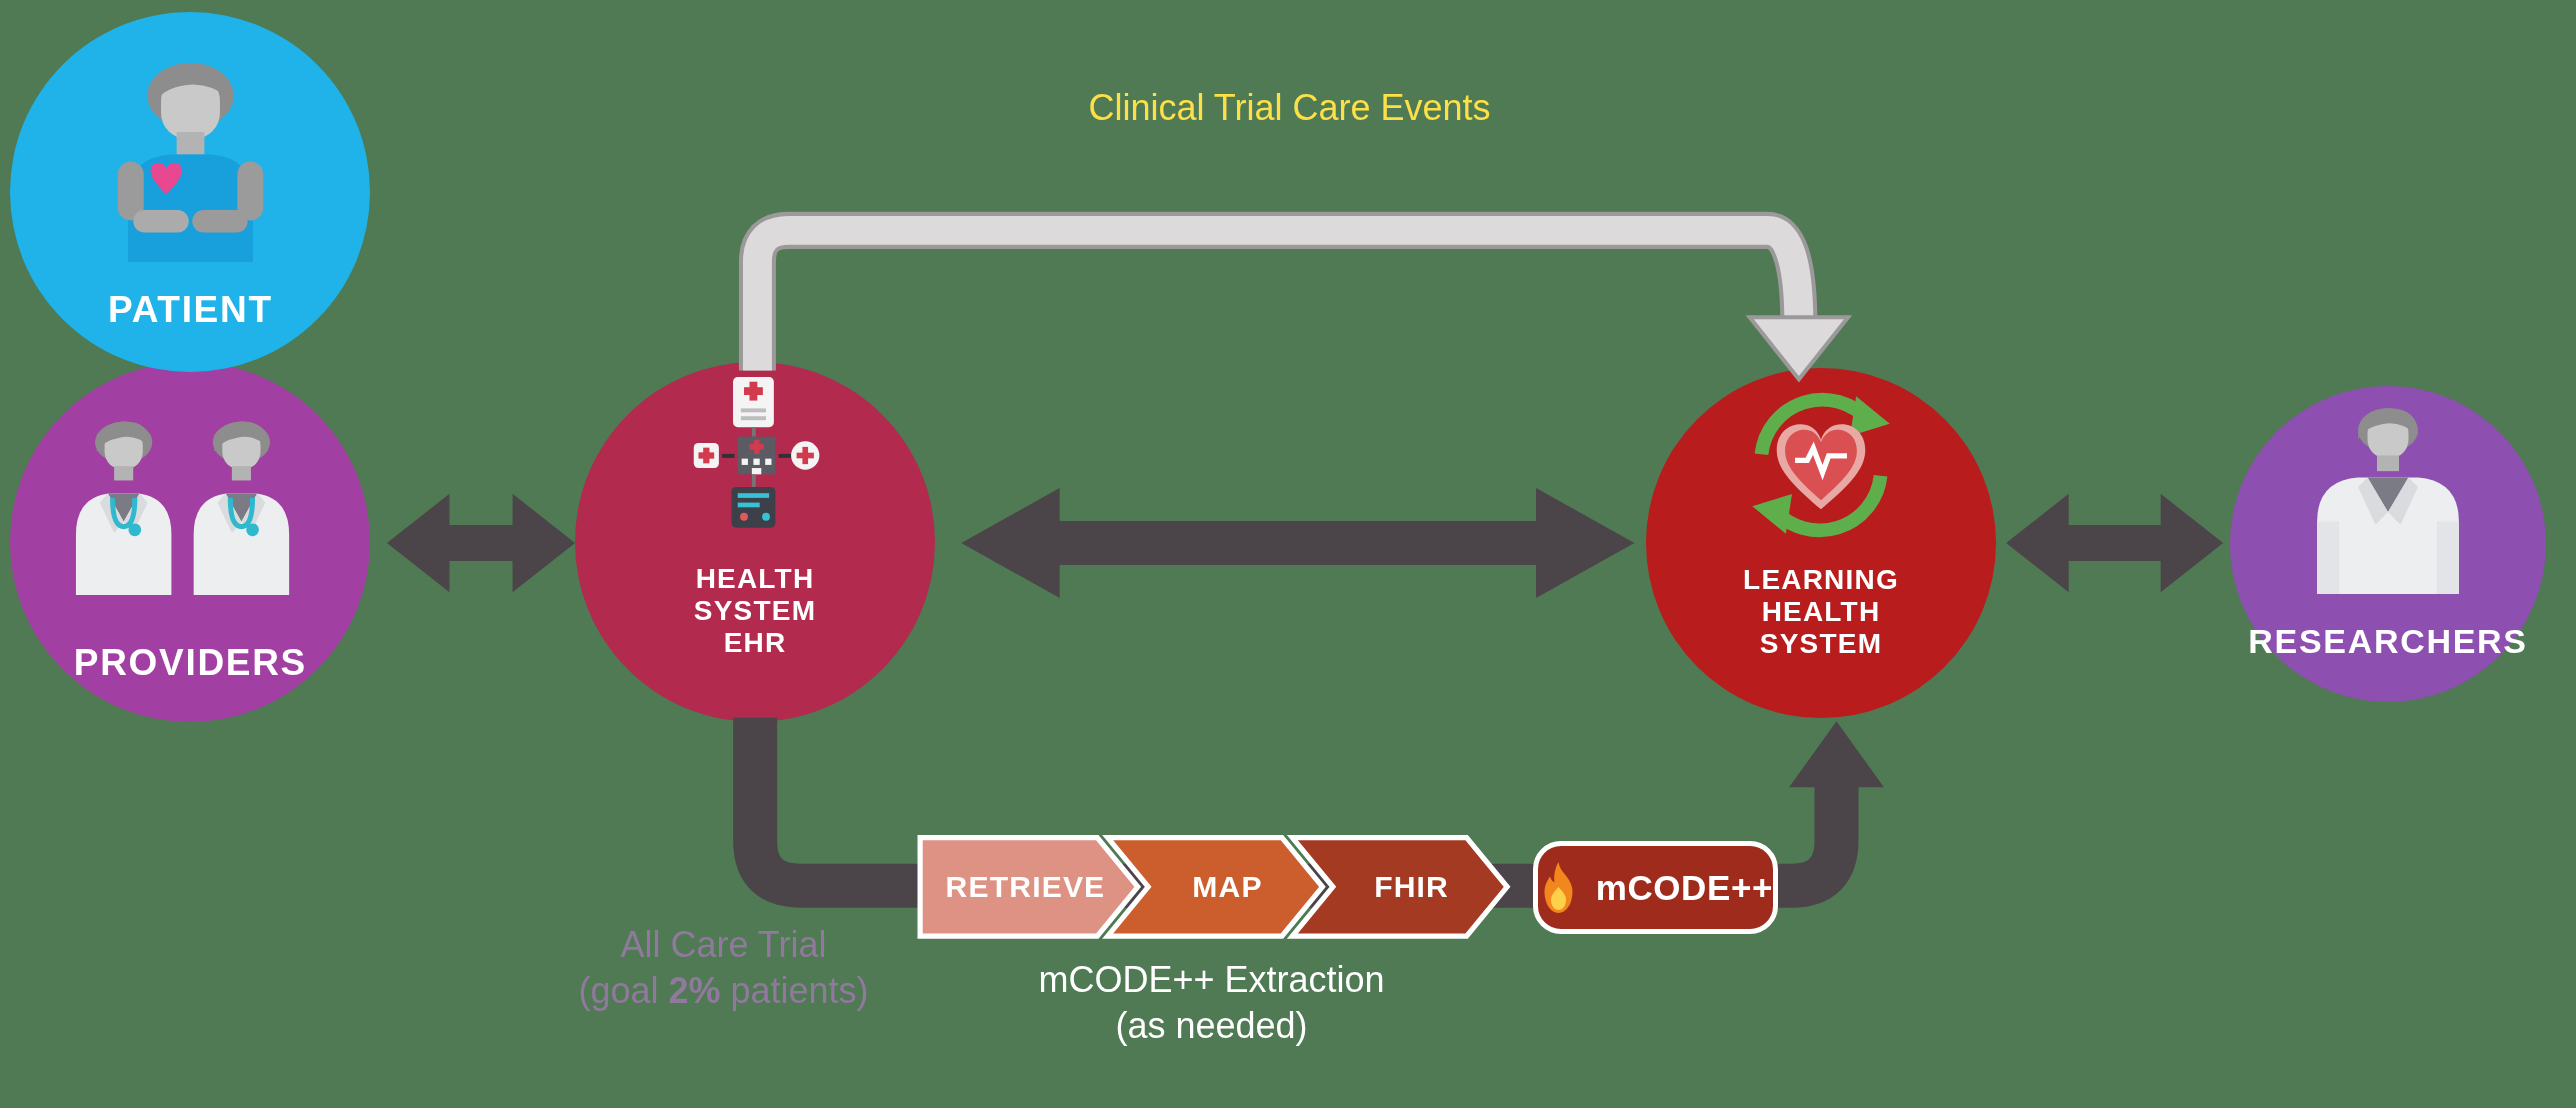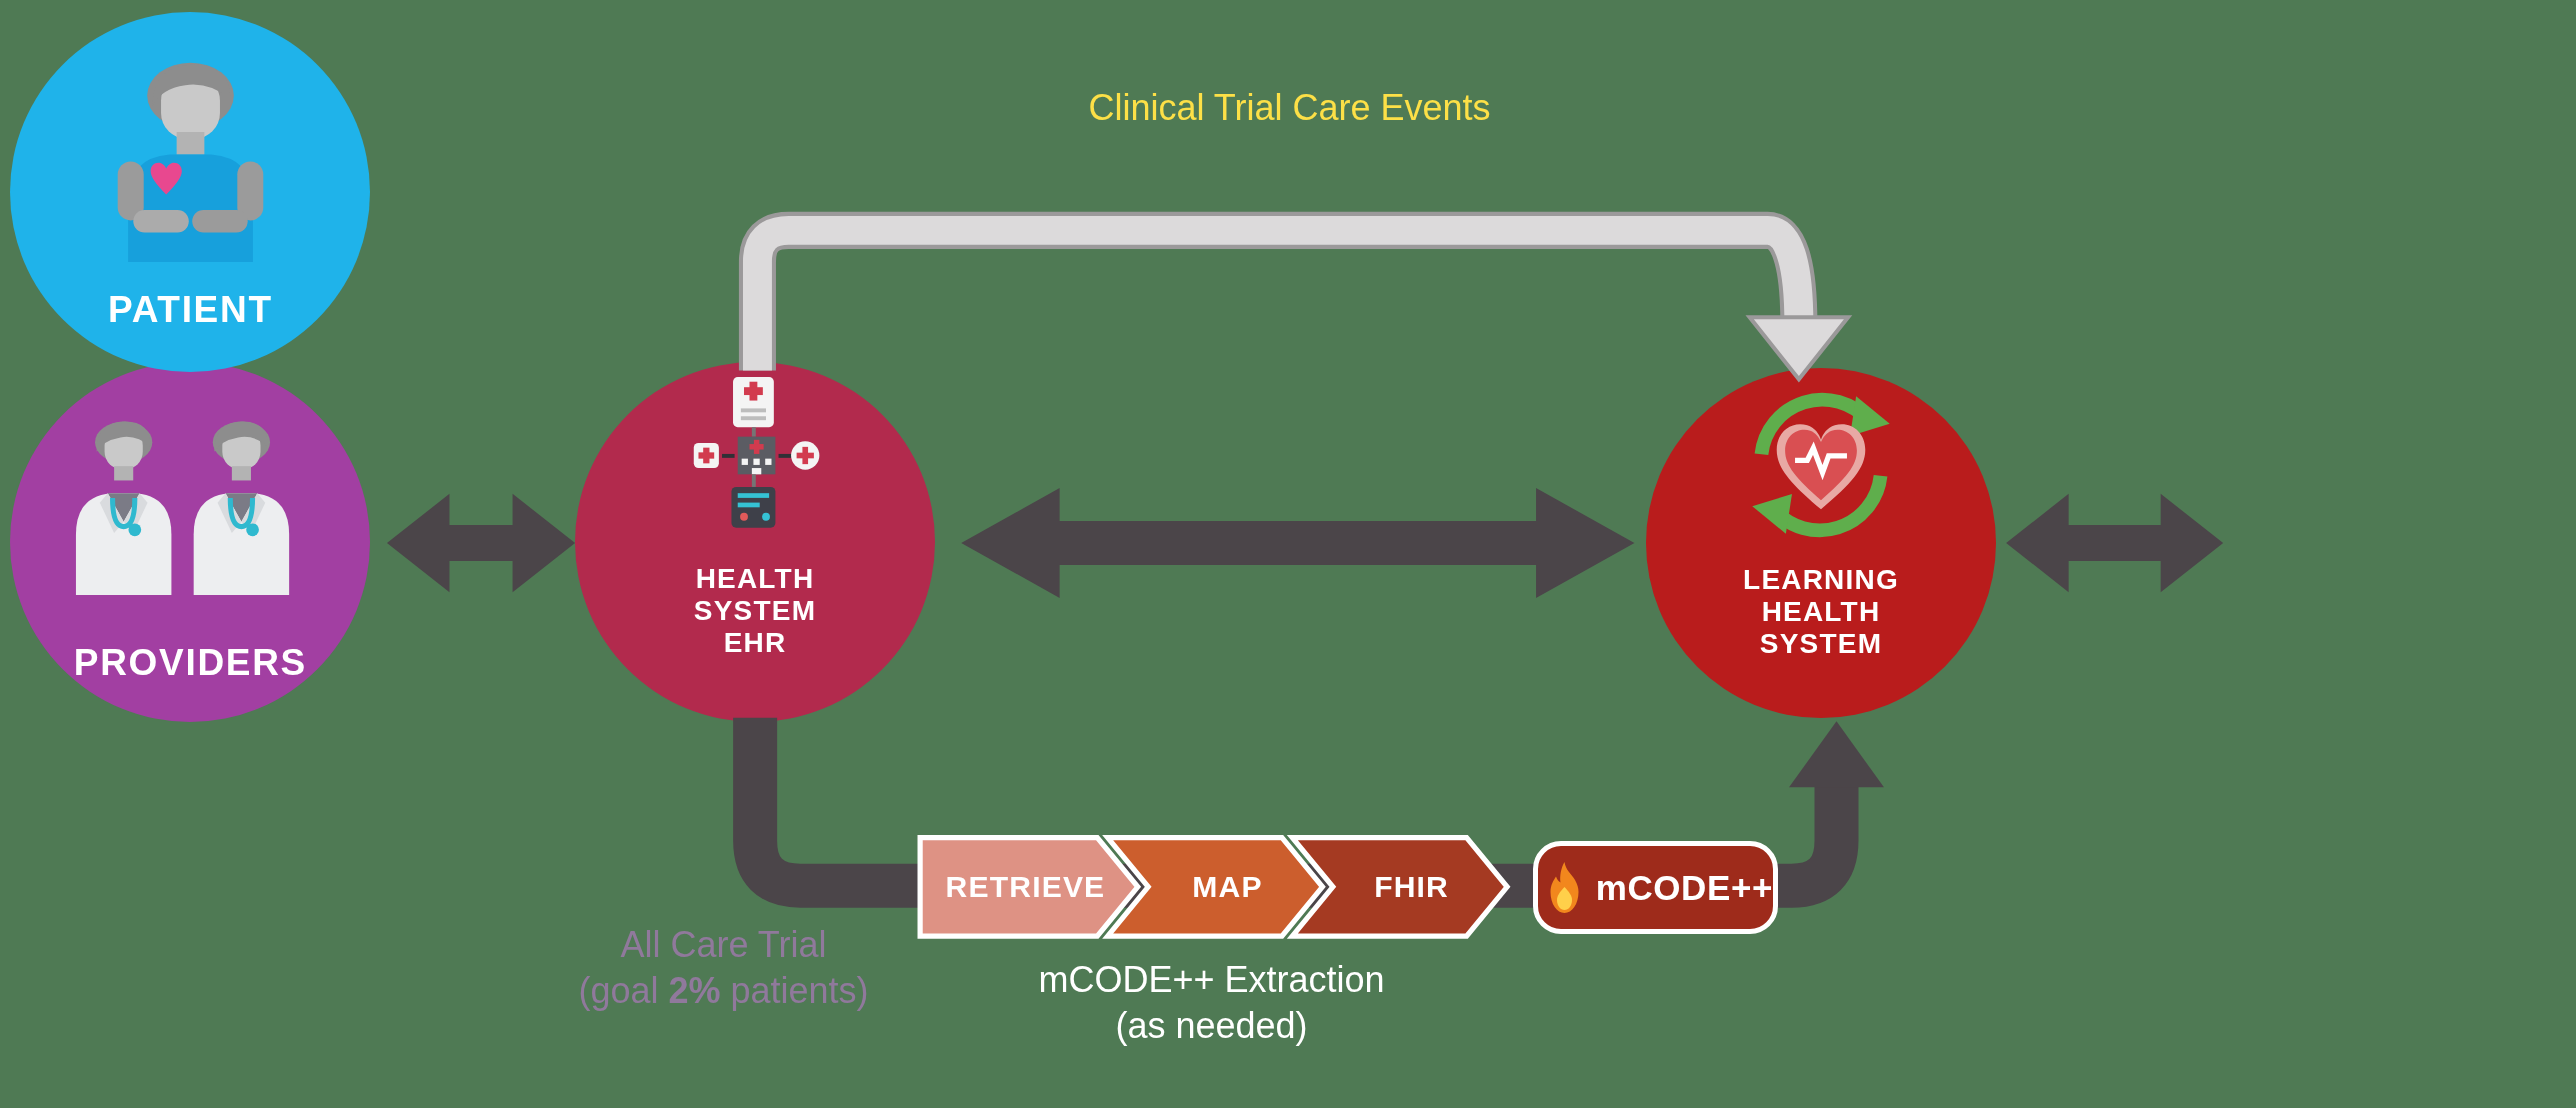--- a/index.html
+++ b/index.html
@@ -6,21 +6,21 @@
   html,body { width:2576px; height:1108px; }
   body { font-family:"Liberation Sans", sans-serif; }
   #stage { position:relative; width:2576px; height:1108px; overflow:hidden; }
   .circle { position:absolute; border-radius:50%; z-index:1; }
   .icon { position:absolute; }
   .node-label { position:absolute; left:0; width:100%; text-align:center; color:#ffffff;
                 font-weight:600; letter-spacing:1.7px; }
   .node-label.lines div { font-size:28px; line-height:32px; letter-spacing:1.2px; }
   .overlay { position:absolute; left:0; top:0; z-index:5; pointer-events:none; }
   .overlay text { font-family:"Liberation Sans", sans-serif; font-weight:700; fill:#ffffff; letter-spacing:2px; }
-  .badge { position:absolute; z-index:6; display:flex; align-items:center; justify-content:flex-end;
+  .badge { position:absolute; z-index:6; display:flex; align-items:center; justify-content:space-between;
            gap:10.4px; border-radius:28px; border:5.2px solid #ffffff; }
   .badge .badge-label { color:#ffffff; font-weight:700; font-size:35px; letter-spacing:0.6px; }
   .anno { position:absolute; z-index:7; text-align:center; font-size:36px; line-height:46px; font-weight:400; }
   .anno b { font-weight:700; }
 </style>
 </head>
 <body>
 
 <div id="stage" style="background-color: rgb(79, 122, 84);">
 
@@ -117,20 +117,35 @@
       <path d="M 55 78 C 39 64 31.5 55.5 31.5 45.5 C 31.5 35.5 40 30 48 32.5 C 51.5 33.7 53.8 37 55 40 C 56.2 37 58.5 33.7 62 32.5 C 70 30 78.5 35.5 78.5 45.5 C 78.5 55.5 71 64 55 78 Z" fill="#D94F52"></path>
       <polyline points="38,52 46,52 50,44 56,60 60,49 72,49" stroke="#ffffff" stroke-width="3.5" fill="none"></polyline>
     </svg>
     <div class="node-label lines" style="top:196px;">
       <div>LEARNING</div>
       <div>HEALTH</div>
       <div>SYSTEM</div>
     </div>
   </div>
 
+  <div class="circle" style="left: 2230px; top: 386px; width: 316px; height: 316px; background-color: rgb(141, 79, 176);">
+    <svg class="icon" style="left:71px;top:18.5px;" width="174" height="189" viewBox="0 0 110 120">
+      <ellipse cx="55" cy="16" rx="19" ry="14" fill="#8D8D8D"></ellipse>
+      <rect x="42" y="6" width="26" height="28" rx="12" fill="#C9C9C9"></rect>
+      <path d="M36 22 Q36 2 56 2 Q74 2 74 19 Q63 10 52 12 Q40 14 36 22 Z" fill="#8D8D8D"></path>
+      <rect x="48" y="32" width="14" height="10" fill="#B3B3B3"></rect>
+      <path d="M10 120 L10 74 Q10 48 36 46 L74 46 Q100 48 100 74 L100 120 Z" fill="#EDEEF0"></path>
+      <rect x="10" y="74" width="14" height="46" fill="#E2E4E7"></rect>
+      <rect x="86" y="74" width="14" height="46" fill="#E2E4E7"></rect>
+      <path d="M42 46 L55 68 L68 46 Z" fill="#7B7B86"></path>
+      <path d="M42 46 L55 68 L47 76 L36 52 Z" fill="#D9DBDE"></path>
+      <path d="M68 46 L55 68 L63 76 L74 52 Z" fill="#D9DBDE"></path>
+    </svg>
+    <div class="node-label" style="top:236px;font-size:34px;">RESEARCHERS</div>
+  </div>
 
   <svg class="overlay" width="2576" height="1108" viewBox="0 0 4449 1914">
 
     <path d="M 1308 640 L 1308 452 Q 1308 398 1362 398 L 3053 398 Q 3107 398 3107 560" fill="none" stroke-width="64" stroke="#9B999A"></path>
     <path d="M 1308 640 L 1308 452 Q 1308 398 1362 398 L 3053 398 Q 3107 398 3107 560" fill="none" stroke-width="50" stroke="#DCDADB"></path>
     <polygon points="3022,548 3192,548 3107,655" stroke-width="7" fill="#DCDADB" stroke="#9B999A"></polygon>
 
     <path d="M 1304 1240 L 1304 1452 Q 1304 1530 1382 1530 L 3094 1530 Q 3172 1530 3172 1452 L 3172 1352" fill="none" stroke-width="76" stroke="#4B4549"></path>
     <polygon points="3090,1360 3254,1360 3172,1246" fill="#4B4549"></polygon>
 

